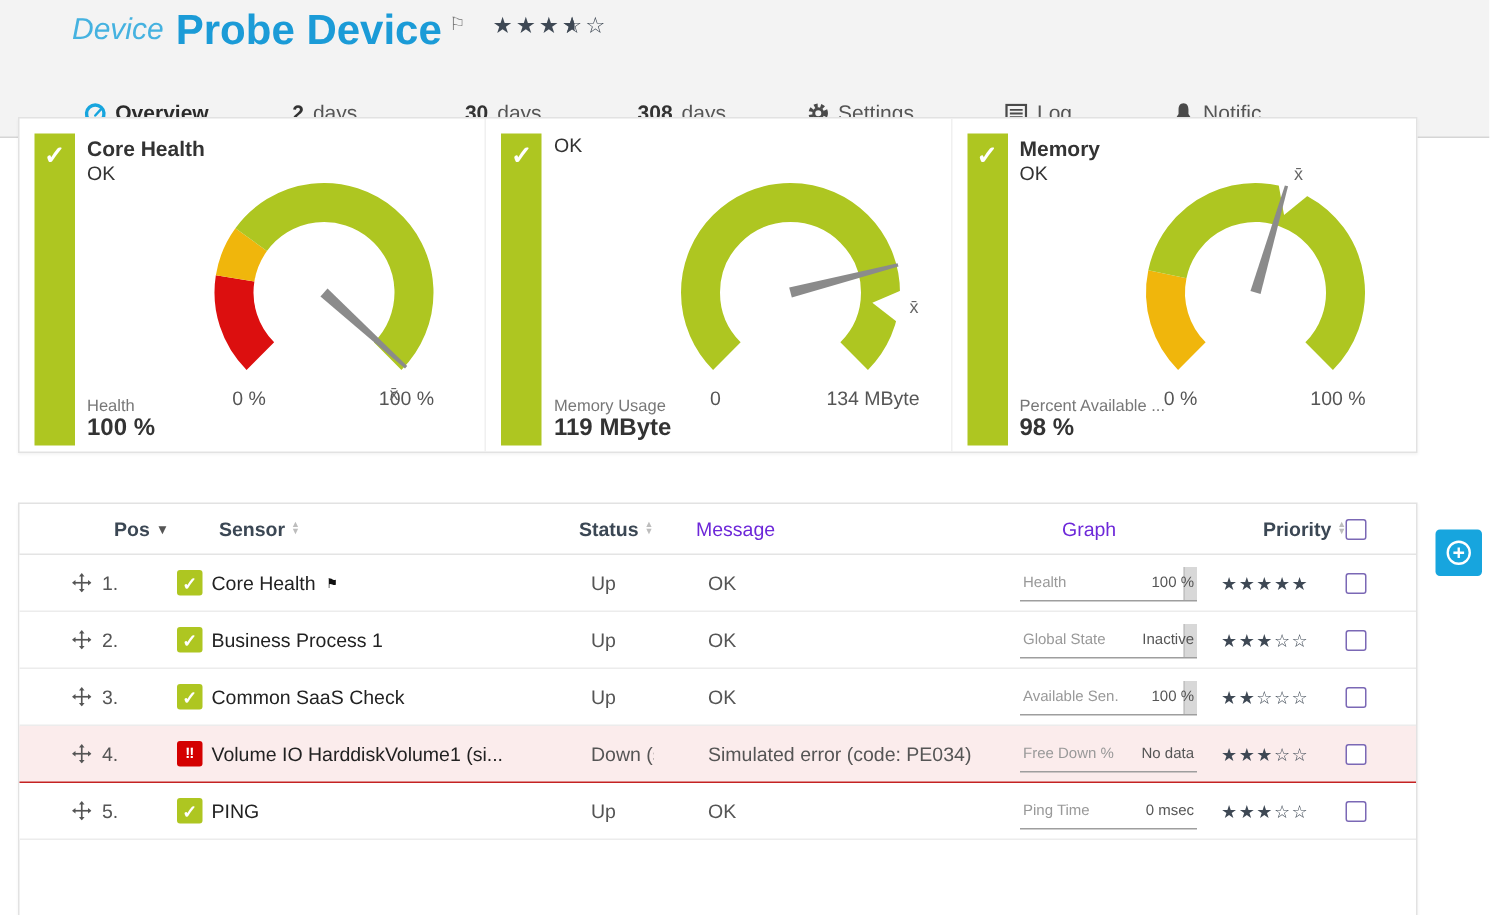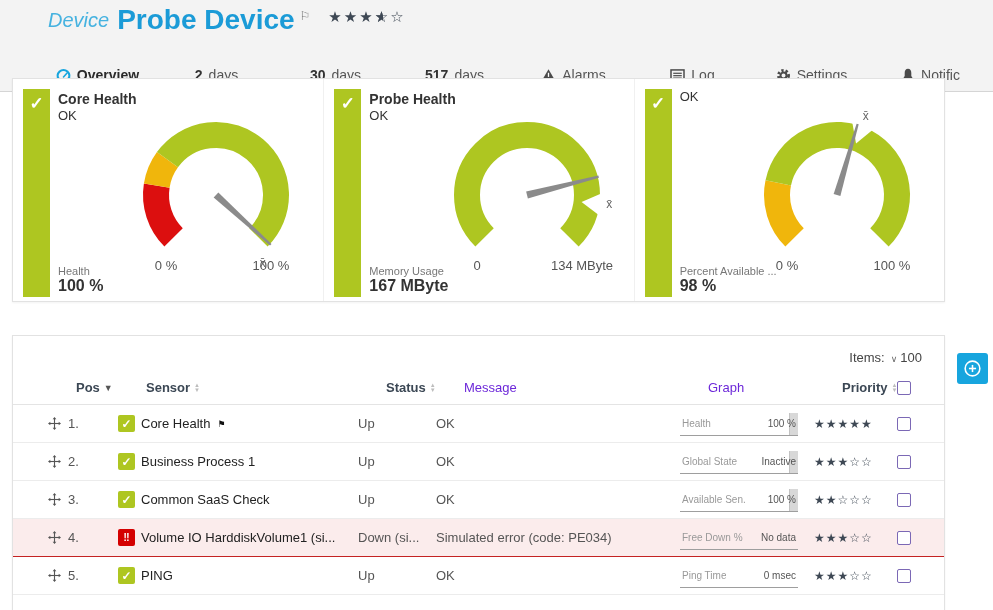--- a/index.html
+++ b/index.html
@@ -60,21 +60,21 @@
   .trow.error { background:#fbecec; border-bottom:1px solid #c42222; }
   .pos-cell { display:flex; align-items:center; gap:7px; font-size:13px; color:#555; }
   .drag { cursor:grab; display:flex; }
   .sensor-cell { display:flex; align-items:center; gap:6px; cursor:pointer; }
   .sicon { width:17px; height:17px; border-radius:2px; color:#fff; font-weight:bold;
     display:flex; align-items:center; justify-content:center; }
   .sicon.ok { background:#aec621; font-size:12px; }
   .sicon.err { background:#d40000; font-size:10px; }
   .sname { font-size:13px; color:#222; white-space:nowrap; }
   .sflag { font-size:9px; vertical-align:super; color:#111; margin-left:1px; }
-  .cell-txt { font-size:13px; color:#555; white-space:nowrap; overflow:hidden; }
+  .cell-txt { font-size:13px; color:#555; white-space:nowrap; overflow:hidden;margin-left:36px; }
   .minigraph { position:relative; width:118px; height:24px; border-bottom:1px solid #9e9e9e;
     display:flex; align-items:center; justify-content:space-between; cursor:pointer; }
   .minigraph .glabel { font-size:10px; color:#999; padding-left:2px; white-space:nowrap; overflow:hidden; }
   .minigraph .gvalue { font-size:10px; color:#555; position:relative; z-index:2; padding-right:2px; white-space:nowrap; }
   .minigraph .scale-strip { display:none; }
   .minigraph.scale .scale-strip { display:block; position:absolute; right:0; top:1px; bottom:0;
     width:9px; background:#d8d8d8; border-left:1px solid #c2c2c2; z-index:1; }
   .stars { font-size:12px; color:#3e4854; letter-spacing:1px; cursor:pointer; }
   .checkbox { width:14px; height:14px; border:1px solid #7b68b5; border-radius:2px;
     background:#fff; cursor:pointer; justify-self:start; }
@@ -105,46 +105,38 @@
     </div>
     <div class="tab">
       <span class="num">2</span>
       <span class="lbl">days</span>
     </div>
     <div class="tab">
       <span class="num">30</span>
       <span class="lbl">days</span>
     </div>
     <div class="tab">
-      <span class="num">517</span>
+      <span class="num">308</span>
       <span class="lbl">days</span>
     </div>
     <div class="tab">
-      <svg width="15" height="14" viewBox="0 0 16 14">
-          <path d="M8 0.8 L15.2 13.2 H0.8 Z" fill="#4a4a4a"></path>
-          <rect x="7.3" y="4.6" width="1.4" height="4.4" fill="#fff"></rect>
-          <rect x="7.3" y="10.2" width="1.4" height="1.5" fill="#fff"></rect>
-        </svg>
-      <span class="lbl">Alarms</span>
+      <svg width="15" height="15" viewBox="0 0 16 16">
+          <circle cx="8" cy="8" r="5.4" fill="none" stroke="#4a4a4a" stroke-width="3" stroke-dasharray="2.4 2.1"></circle>
+          <circle cx="8" cy="8" r="3.2" fill="none" stroke="#4a4a4a" stroke-width="2.1"></circle>
+        </svg>
+      <span class="lbl">Settings</span>
     </div>
     <div class="tab">
       <svg width="15" height="13" viewBox="0 0 16 14">
           <rect x="1" y="1" width="14" height="12" fill="none" stroke="#4a4a4a" stroke-width="1.6"></rect>
           <line x1="3.4" y1="4.6" x2="12.6" y2="4.6" stroke="#4a4a4a" stroke-width="1.3"></line>
           <line x1="3.4" y1="7.2" x2="12.6" y2="7.2" stroke="#4a4a4a" stroke-width="1.3"></line>
           <line x1="3.4" y1="9.8" x2="12.6" y2="9.8" stroke="#4a4a4a" stroke-width="1.3"></line>
         </svg>
       <span class="lbl">Log</span>
-    </div>
-    <div class="tab">
-      <svg width="15" height="15" viewBox="0 0 16 16">
-          <circle cx="8" cy="8" r="5.4" fill="none" stroke="#4a4a4a" stroke-width="3" stroke-dasharray="2.4 2.1"></circle>
-          <circle cx="8" cy="8" r="3.2" fill="none" stroke="#4a4a4a" stroke-width="2.1"></circle>
-        </svg>
-      <span class="lbl">Settings</span>
     </div>
     <div class="tab">
       <svg width="14" height="14" viewBox="0 0 14 14">
           <path d="M7 0.8 C4.7 0.8 3.7 2.7 3.7 5 L3.7 8 L2.3 10.2 L11.7 10.2 L10.3 8 L10.3 5 C10.3 2.7 9.3 0.8 7 0.8 Z" fill="#4a4a4a"></path>
           <path d="M5.7 11 A1.4 1.4 0 0 0 8.3 11 Z" fill="#4a4a4a"></path>
         </svg>
       <span class="lbl">Notific</span>
     </div>
   </div>
 </div>
@@ -168,62 +160,59 @@
       <div class="channel">
         <span class="clabel">Health</span>
         <span class="cvalue">100 %</span>
       </div>
     </div>
   </div>
 
   <div class="gpanel">
     <div class="statusbar"><span>✓</span></div>
     <div class="gbody">
-      <div class="gtitle">Probe Health</div>
       <div class="gstatus">OK</div>
       <svg class="gauge" viewBox="0 0 210 170">
         <text class="scale-label" x="55" y="163">0</text>
         <text class="scale-label" x="160" y="163">134 MByte</text>
       <path d="M62.57359312880714 130.42640687119285 A60 60 0 1 1 147.42640687119285 130.42640687119285" stroke="#aec621" stroke-width="26" fill="none"></path>
           <path d="M159.5663085722963 94.89332784603673 L180.96615470407514 85.73210681986025 L178.0155361629888 109.08865758722618 Z" fill="#fff"></path>
           <text x="187.34552020910166" y="101.40265838583724" class="xbar">x̄</text>
           <polygon points="0,-3.5 74,-1.1 74,1.1 0,3.5" fill="#8b8b8b" transform="translate(105 88) rotate(-14.400000000000006)"></polygon>
         </svg>
       <div class="channel">
         <span class="clabel">Memory Usage</span>
-        <span class="cvalue">167 MByte</span>
+        <span class="cvalue">119 MByte</span>
       </div>
     </div>
   </div>
 
   <div class="gpanel">
     <div class="statusbar"><span>✓</span></div>
     <div class="gbody">
+      <div class="gtitle">Memory</div>
       <div class="gstatus">OK</div>
       <svg class="gauge" viewBox="0 0 210 170">
         <text class="scale-label" x="55" y="163">0 %</text>
         <text class="scale-label" x="160" y="163">100 %</text>
       <path d="M62.57359312880714 130.42640687119285 A60 60 0 0 1 46.24663136269405 75.83276227860924" stroke="#f0b60c" stroke-width="26" fill="none"></path>
           <path d="M46.24663136269405 75.83276227860924 A60 60 0 1 1 147.42640687119285 130.42640687119285" stroke="#aec621" stroke-width="26" fill="none"></path>
           <path d="M124.03643813926212 36.39947652426337 L119.94393279077191 13.483700623656219 L142.03100955512525 21.632053434446064 Z" fill="#fff"></path>
           <text x="133.72771573743194" y="13.13011911843381" class="xbar">x̄</text>
           <polygon points="0,-3.5 74,-1.1 74,1.1 0,3.5" fill="#8b8b8b" transform="translate(105 88) rotate(-73.79999999999998)"></polygon>
         </svg>
       <div class="channel">
         <span class="clabel">Percent Available ...</span>
         <span class="cvalue">98 %</span>
       </div>
     </div>
   </div>
 </div>
 
 <div class="card table-card">
-  <div class="items-row">
-    <span>Items:</span><span class="items-chev">∨</span><span>100</span>
-  </div>
 
   <div class="thead">
     <div class="hcell">
         <span>Pos</span>
         <span class="sort-down">▼</span>
       </div>
     <div class="hcell">
         <span>Sensor</span>
         <span class="sort-both">
           <span>▲</span>

